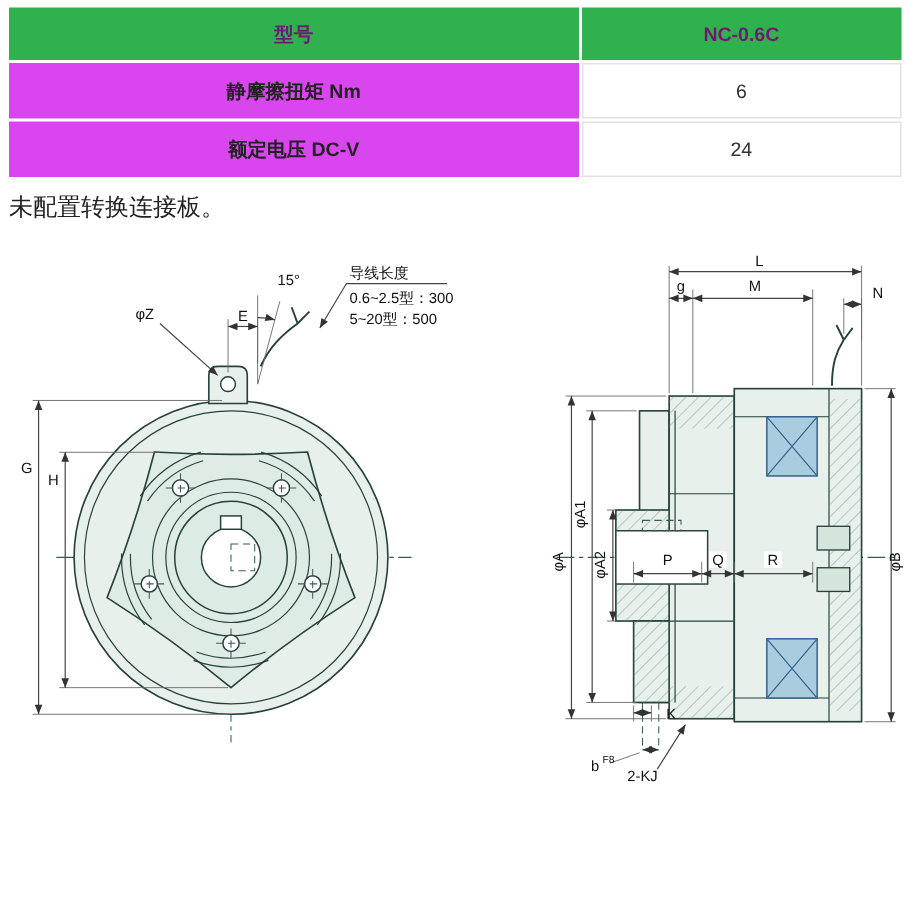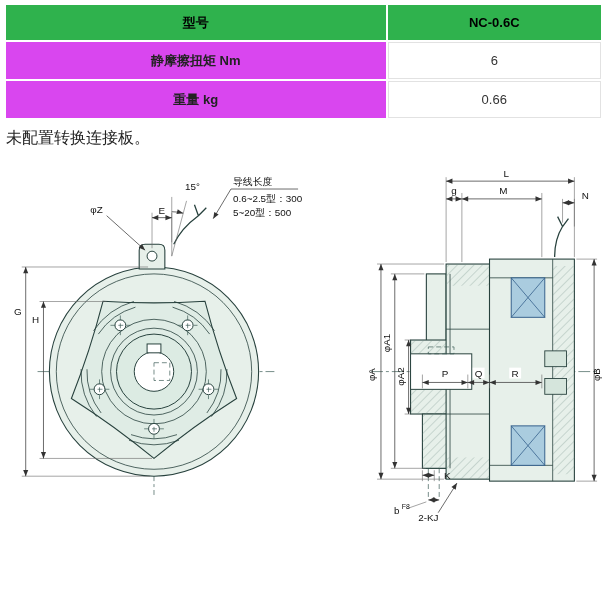--- a/index.html
+++ b/index.html
@@ -2,21 +2,21 @@
 <html><head>
 <meta charset="utf-8">
 <style>
   html,body{margin:0;padding:0;background:#fff;}
   body{width:607px;height:604px;overflow:hidden;
        font-family:"Liberation Sans","DejaVu Sans",sans-serif;color:#222;}
   .page{padding:3px 4px 0 4px;}
   table.spec{width:100%;border-collapse:separate;border-spacing:2px;table-layout:fixed;}
   table.spec col.c1{width:64%;} table.spec col.c2{width:36%;}
   table.spec th,table.spec td{height:33px;text-align:center;vertical-align:middle;font-size:13px;}
-  th.h{background:#2fb24d;color:#000000;font-weight:bold;}
+  th.h{background:#2fb24d;color:#701a75;font-weight:bold;}
   td.l{background:#d946ef;color:#222;font-weight:bold;}
   td.v{background:#fff;border:1px solid #e2e2e2;color:#333;font-weight:normal;}
   .note{font-size:16px;color:#222;padding:8px 2px 0 2px;}
   .drawing{margin-top:4px;}
   
   .part{fill:#e7f0ea;stroke:#27413d;stroke-width:1.1;}
   .part2{fill:#dfece5;stroke:#27413d;stroke-width:1.1;}
   .part3{fill:#dcebe3;stroke:#27413d;stroke-width:1;}
   .white{fill:#fff;stroke:#27413d;stroke-width:1;}
   .thin{fill:none;stroke:#27413d;stroke-width:.8;}
@@ -45,22 +45,22 @@
     <tbody>
         <tr>
       <th class="h">型号</th>
       <th class="h">NC-0.6C</th>
     </tr>
     <tr>
       <td class="l">静摩擦扭矩 Nm</td>
       <td class="v">6</td>
     </tr>
     <tr>
-      <td class="l">重量 kg</td>
-      <td class="v">0.66</td>
+      <td class="l">额定电压 DC-V</td>
+      <td class="v">24</td>
     </tr>
   </tbody>
     </table>
 
   <div class="note">未配置转换连接板。</div>
 
   <div class="drawing">
     <svg width="599" height="376" viewBox="0 228 607 376" xmlns="http://www.w3.org/2000/svg">
       <defs>
         <marker id="arw" viewBox="0 0 10 10" refX="10" refY="5" markerWidth="10" markerHeight="8" orient="auto-start-reverse">

